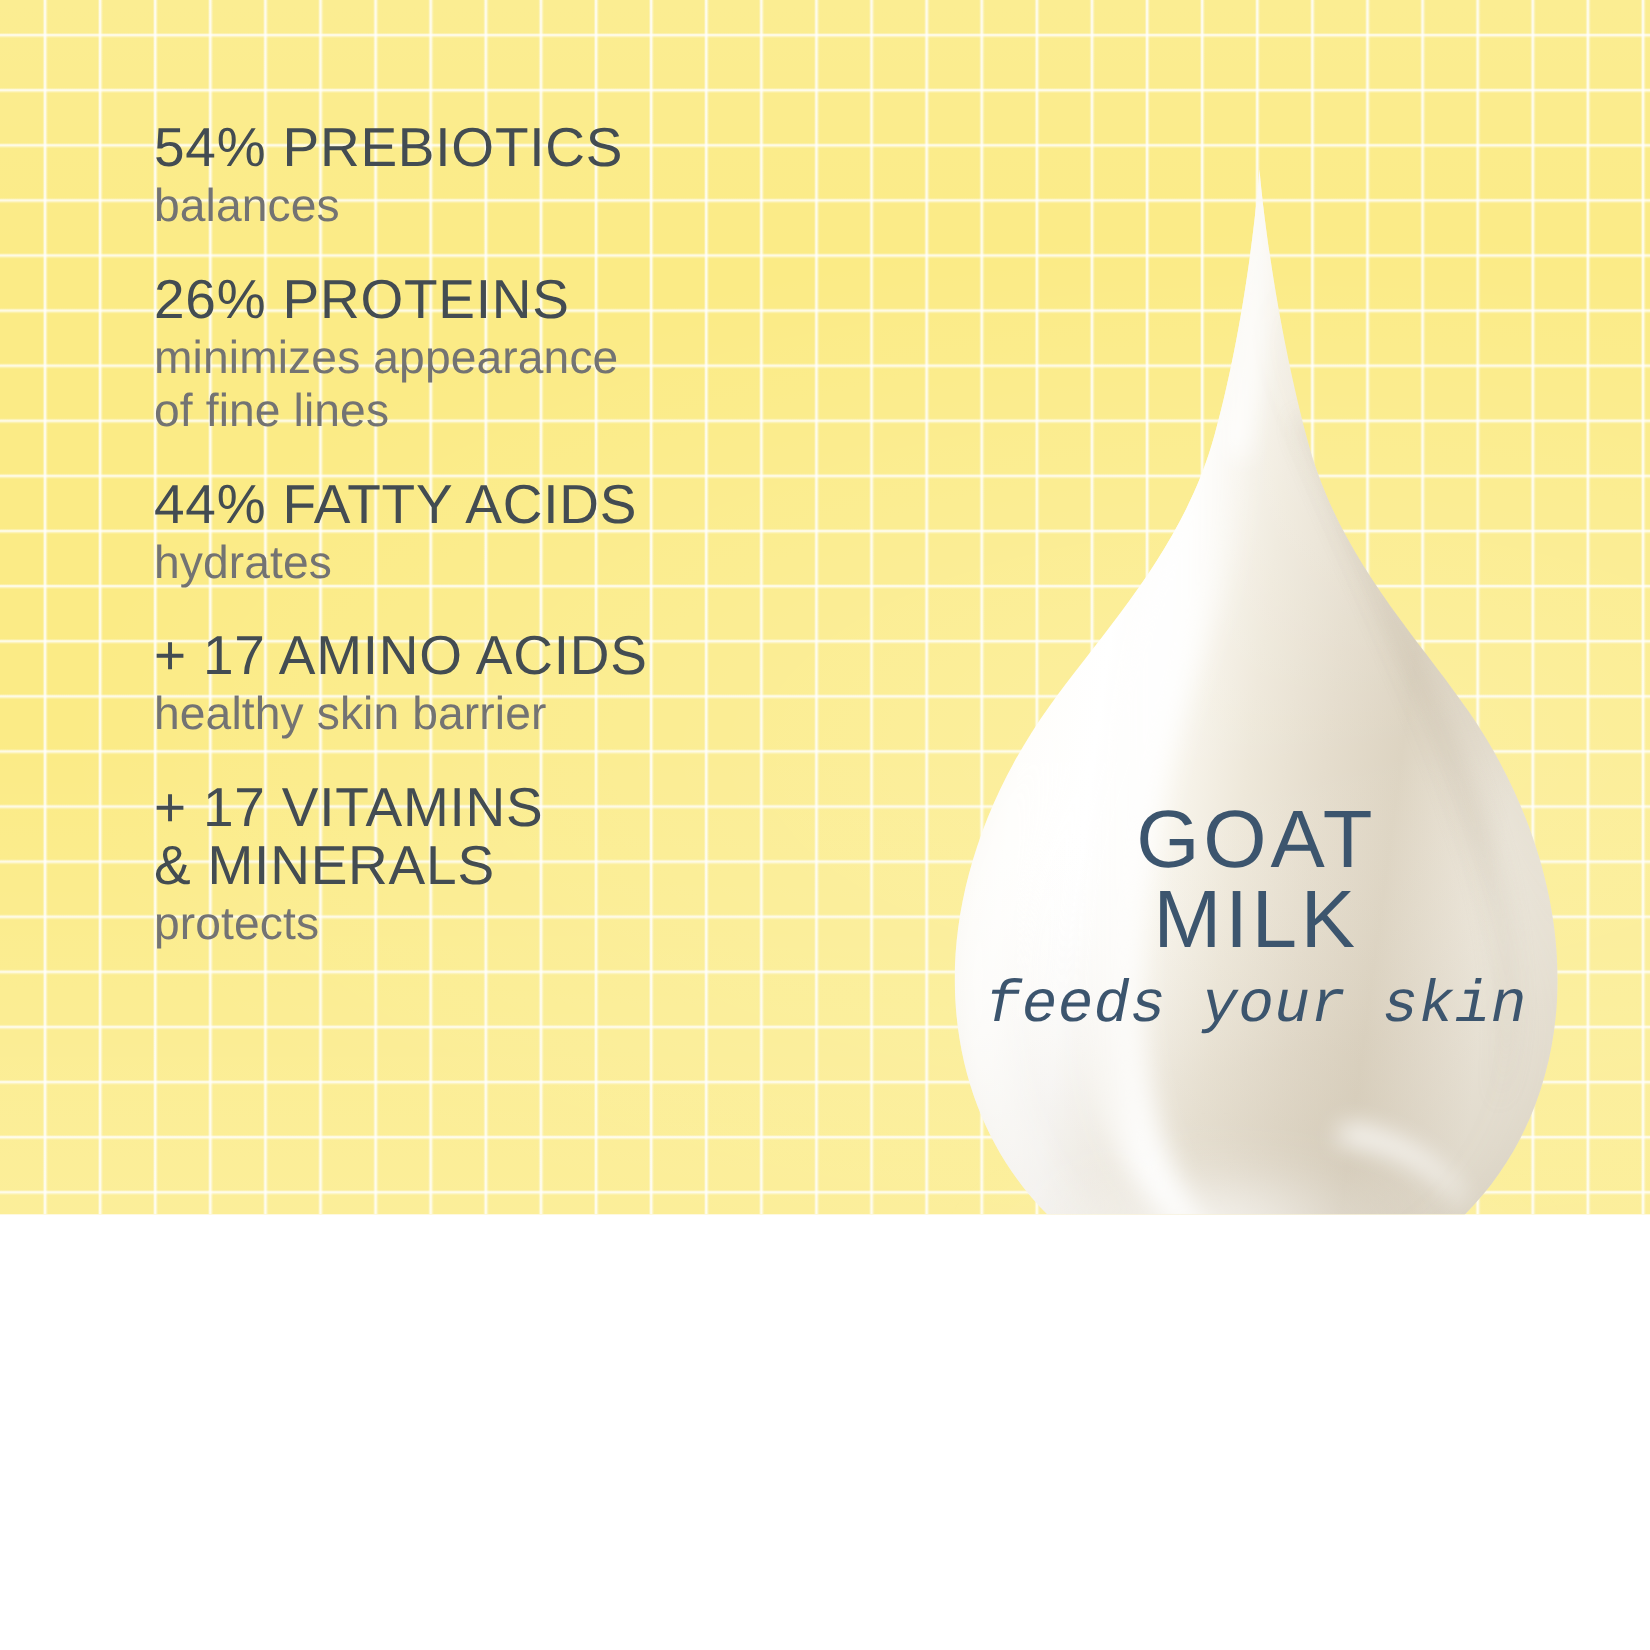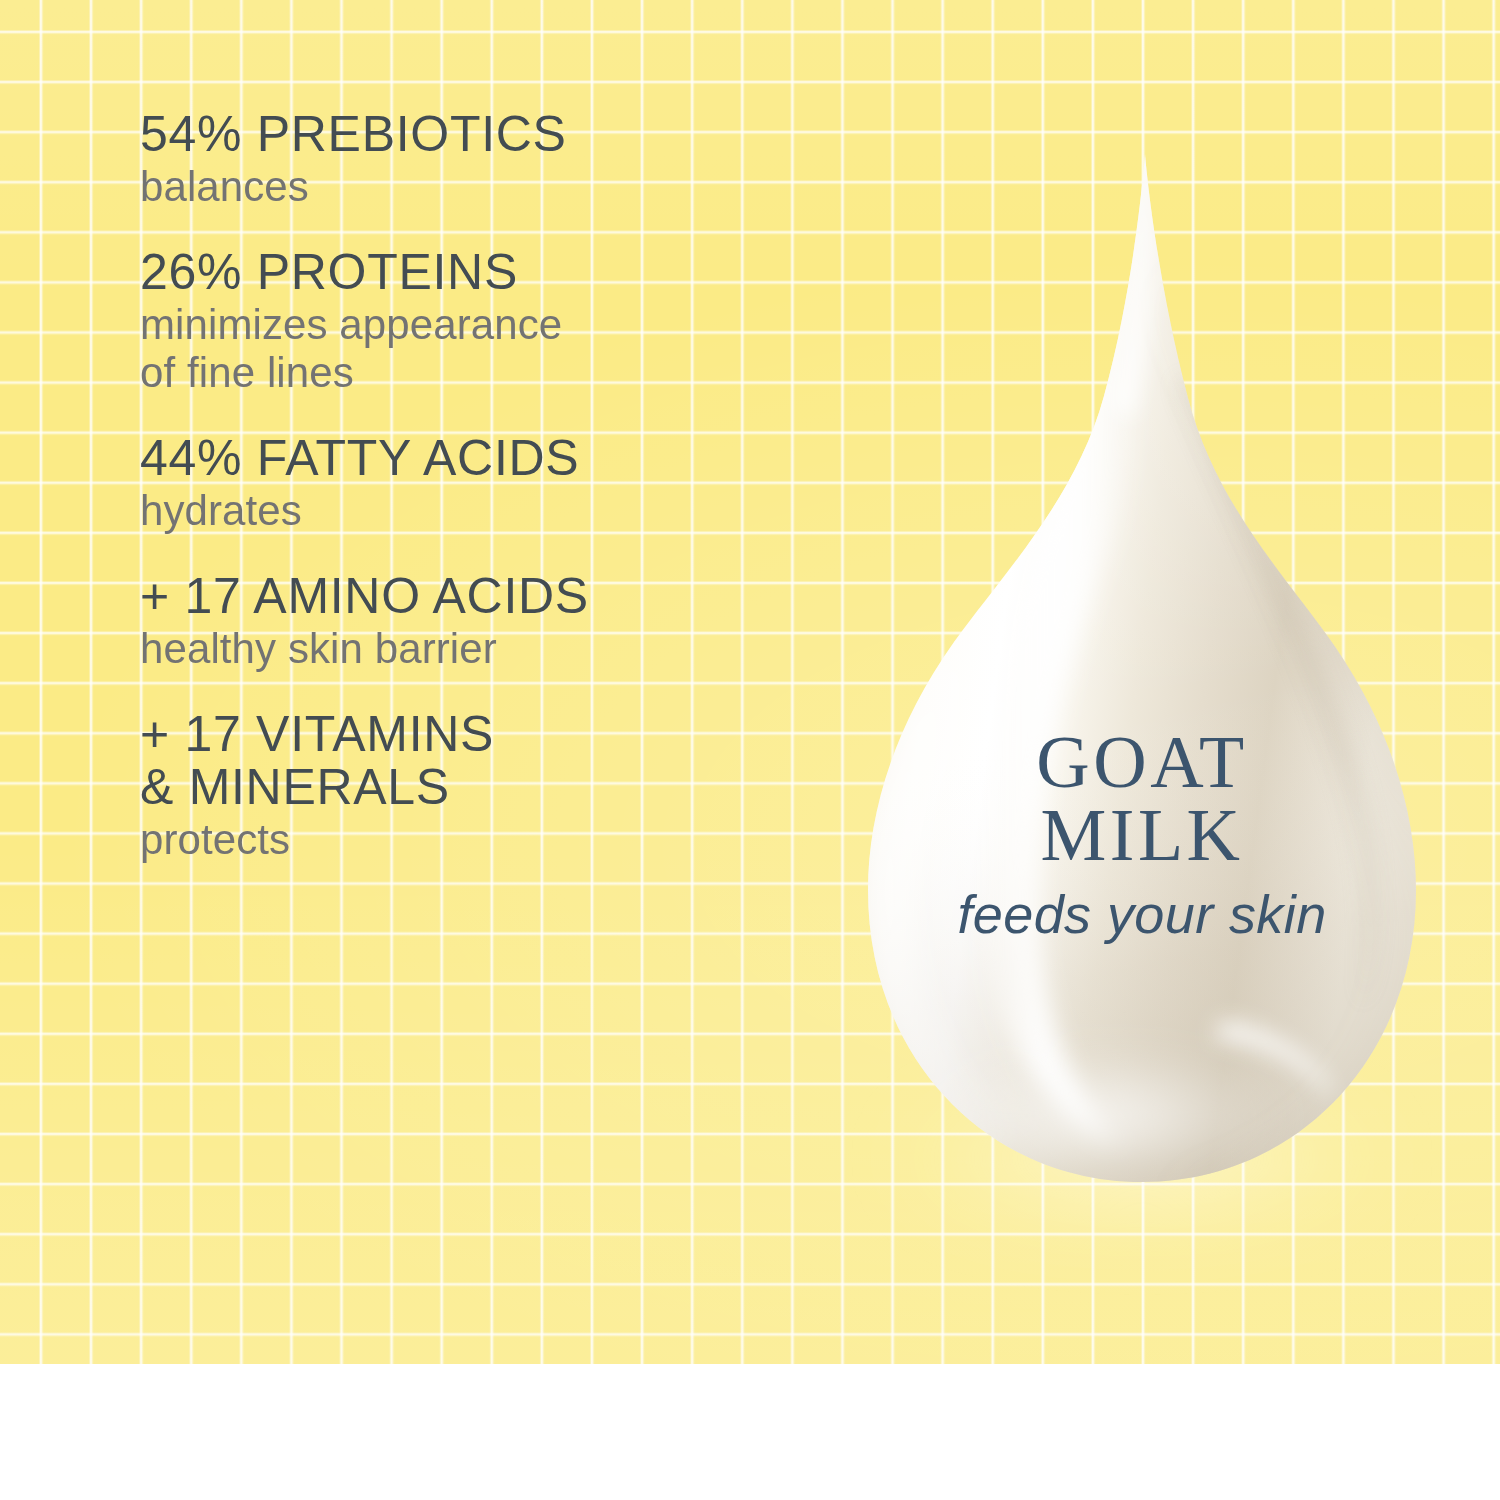--- a/index.html
+++ b/index.html
@@ -5,21 +5,21 @@
 <style>
   html, body {
     margin: 0;
     padding: 0;
     background: #ffffff;
   }
 
   #canvas {
     position: relative;
     width: 1500px;
-    height: 1364px;
+    height: 1104px;
     overflow: hidden;
     background: #fbeb86;
     font-family: "Liberation Sans", sans-serif;
     -webkit-font-smoothing: antialiased;
   }
 
   
   .bg-base {
     position: absolute;
     inset: 0;
@@ -123,25 +123,24 @@
   }
 
   .drop-title {
     font-size: 74px;
     line-height: 0.99;
     font-weight: 400;
     letter-spacing: 3.5px;
     color: #3c556e;
     white-space: pre-line;
     margin: 0;
-    font-family: Liberation Serif, serif;
   }
 
   .drop-tagline {
-    font-family: Liberation Sans, sans-serif;
+    font-family: Liberation Mono, monospace;
     font-style: italic;
     font-size: 54px;
     line-height: 1.1;
     letter-spacing: 0.4px;
     color: #3c556e;
     margin: 12px 0 0 0;
   }
 </style>
 </head>
 <body>

